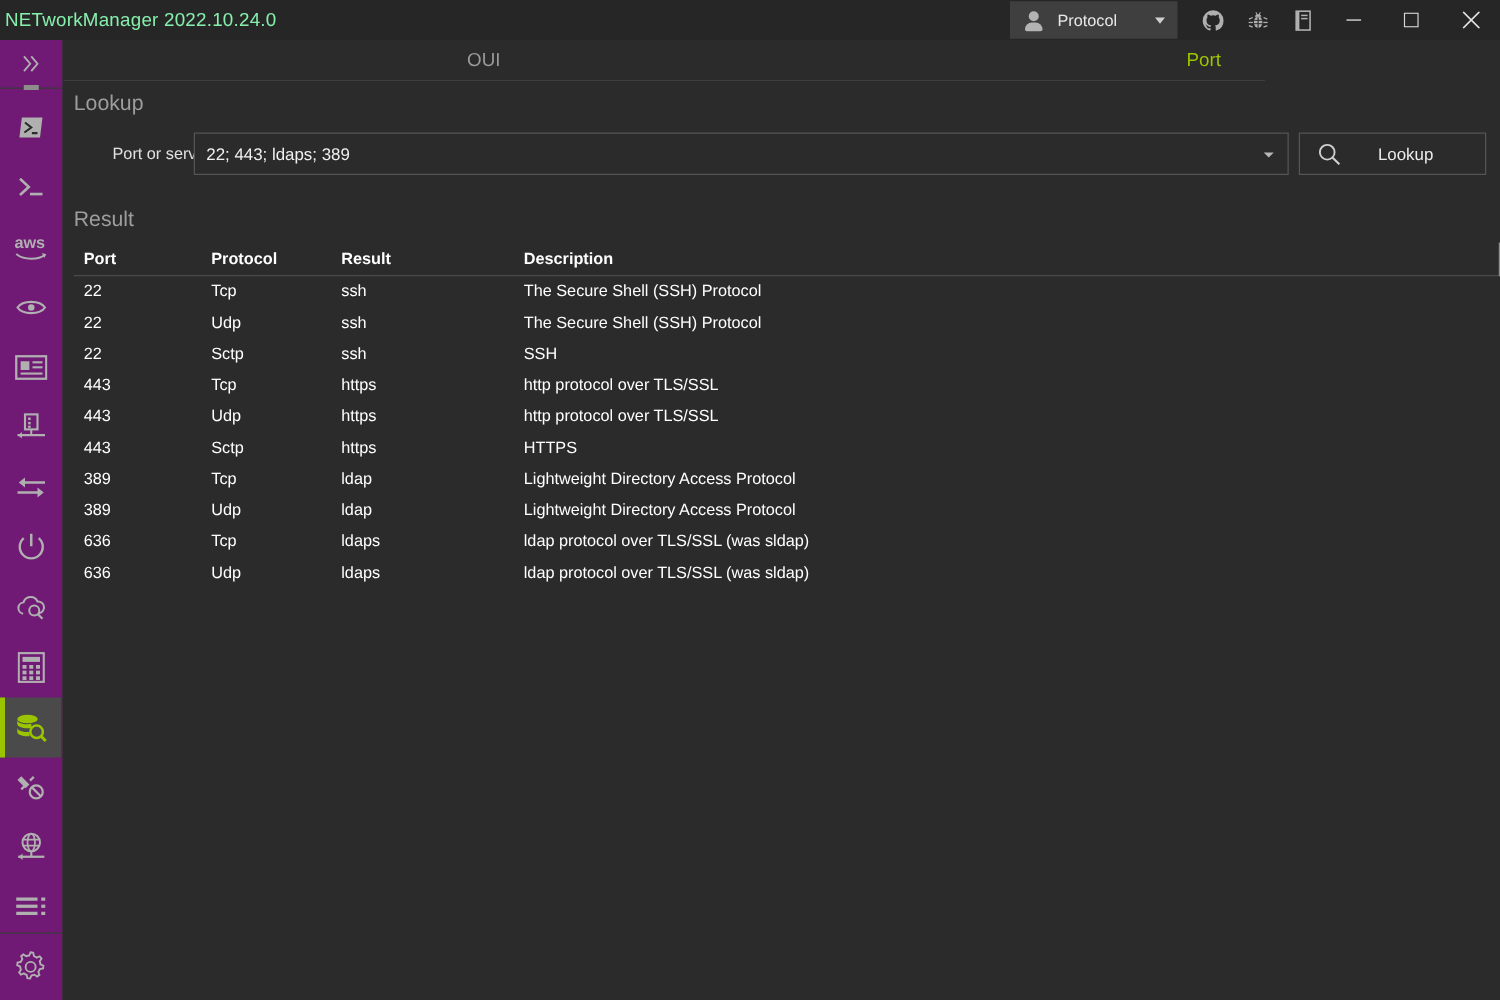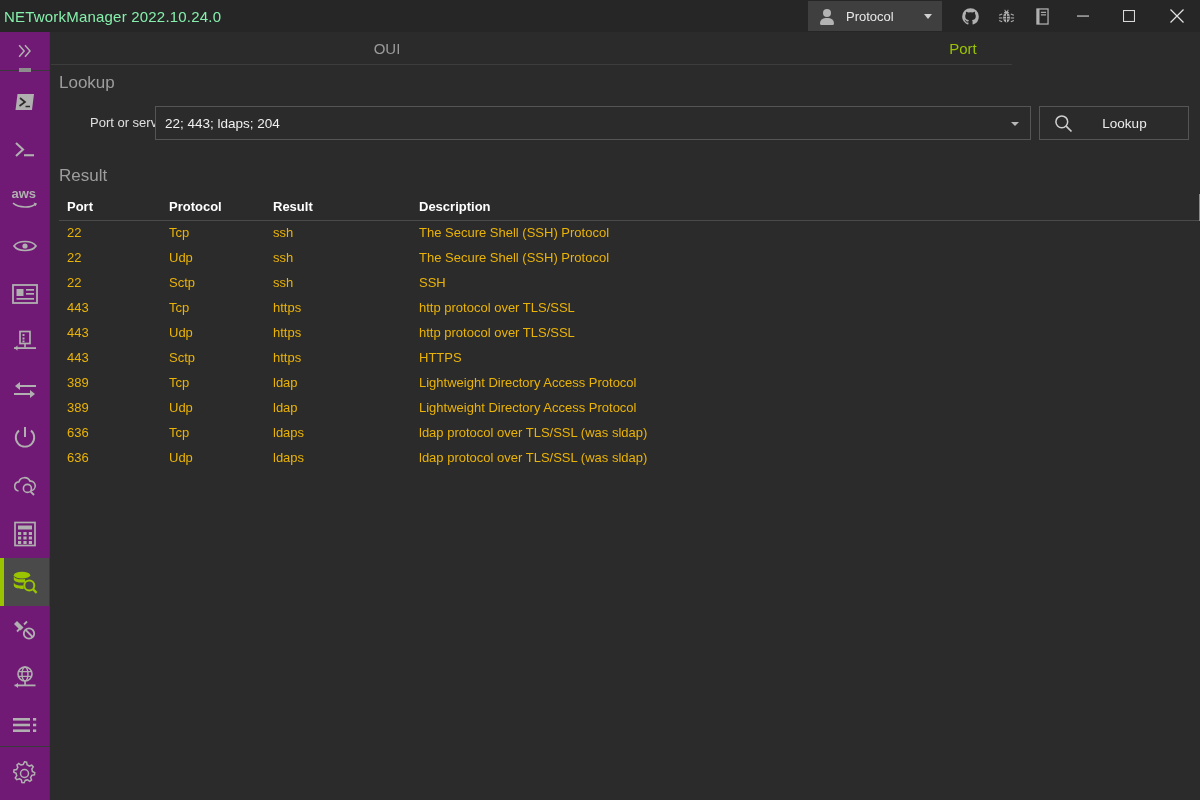--- a/index.html
+++ b/index.html
@@ -175,21 +175,21 @@
   }
   .cell-port  { position: absolute; left: 8px;   width: 95px; }
   .cell-proto { position: absolute; left: 110px; width: 95px; }
   .cell-svc   { position: absolute; left: 214px; width: 140px; }
   .cell-desc  { position: absolute; left: 360px; width: 740px; }
   #table-head .hcell {
     top: 4px; font-size: 13px; color: #ffffff; font-weight: bold;
   }
   .trow { position: relative; height: 25px; }
   .trow .dcell {
-    top: 4px; font-size: 13px; color: #eab308; white-space: nowrap;
+    top: 4px; font-size: 13px; color: #ffffff; white-space: nowrap;
   }
 </style>
 </head>
 <body>
 
 <div id="titlebar">
   <div id="app-title">NETworkManager 2022.10.24.0</div>
 
   <div id="profile-selector">
     <span class="person">
@@ -418,21 +418,21 @@
   <div class="tab" id="tab-port">Port</div>
 </div>
 
 <div id="content">
 
   <div id="lookup-heading">Lookup</div>
 
   <div id="port-label">Port or service</div>
 
   <div id="port-combo">
-    <span id="port-value" placeholder="Port or service">22; 443; ldaps; 204</span>
+    <span id="port-value" placeholder="Port or service">22; 443; ldaps; 389</span>
     <span id="combo-caret"></span>
   </div>
 
   <div id="lookup-btn">
     <span class="mag">
       <svg width="19" height="19" viewBox="0 0 20 20">
         <circle cx="8.2" cy="8.2" r="6.2" fill="none" stroke="#cfcfcf" stroke-width="1.6"></circle>
         <path d="M12.8 12.8 L18.4 18.4" stroke="#cfcfcf" stroke-width="1.8" fill="none"></path>
       </svg>
     </span>

